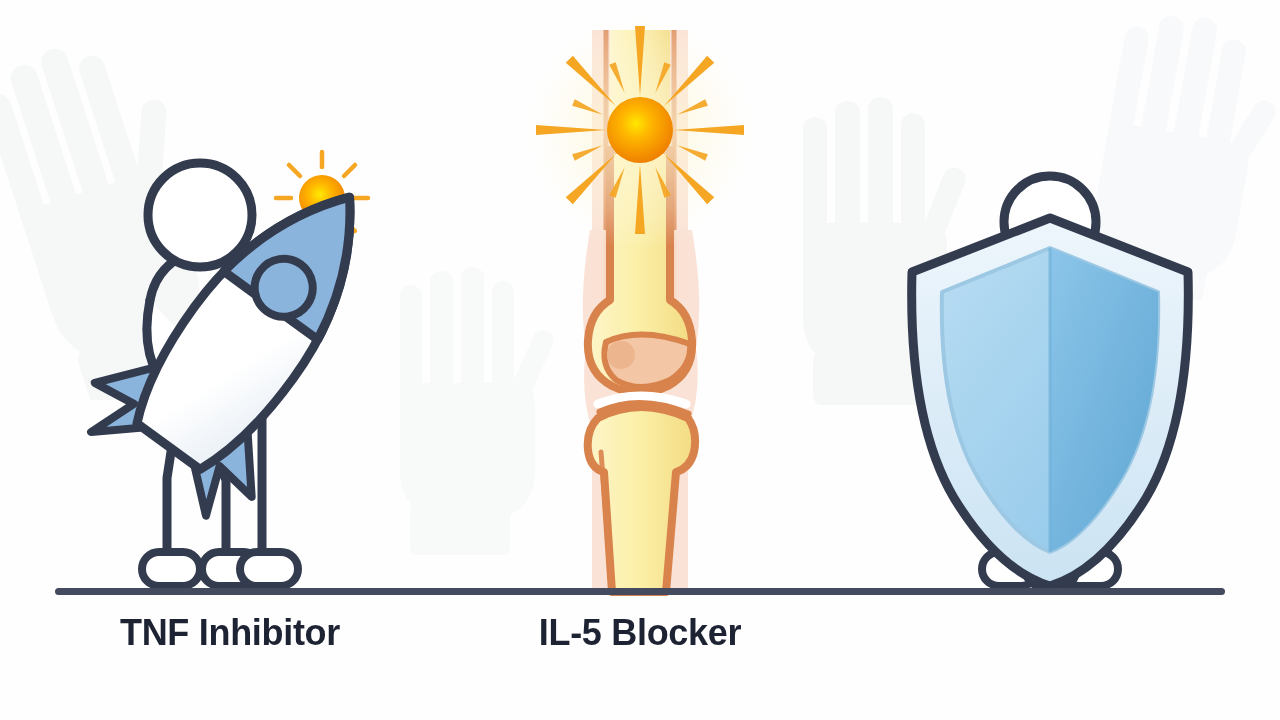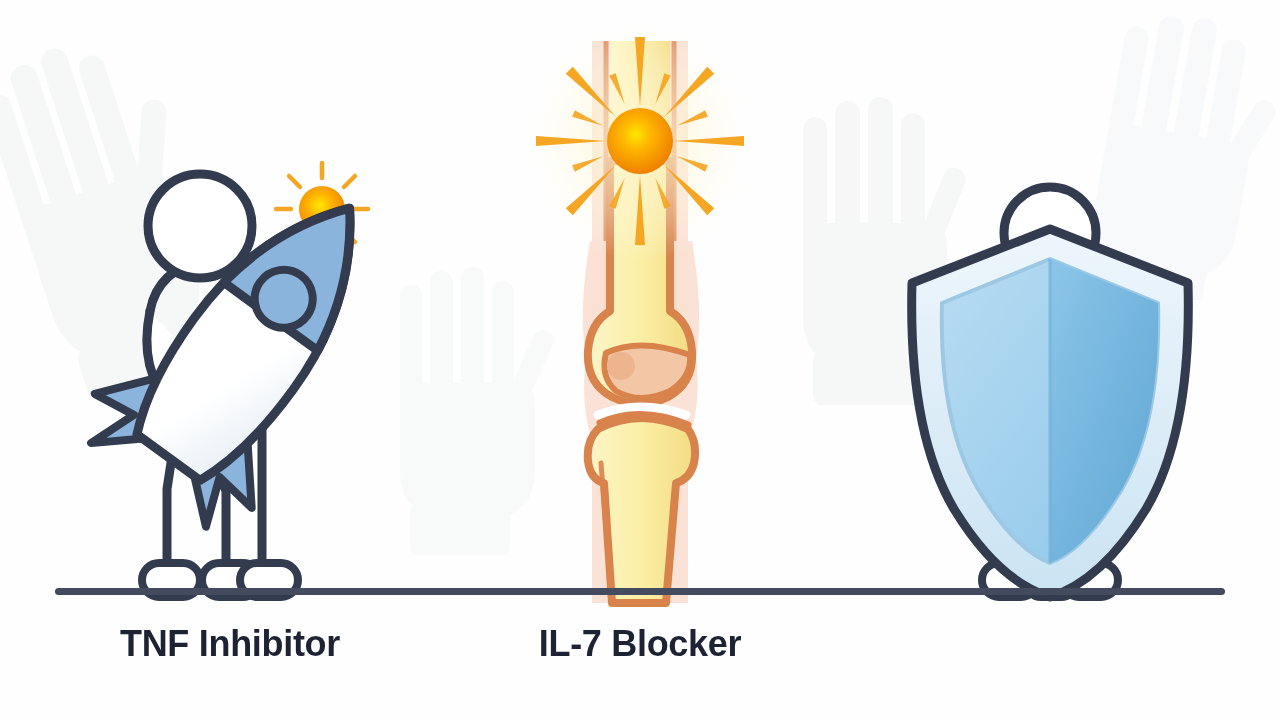--- a/index.html
+++ b/index.html
@@ -36,21 +36,21 @@
     left: 55px;
     top: 588px;
     width: 1170px;
     height: 7px;
     background: #444b5e;
     border-radius: 4px;
     z-index: 5;
   }
   .panel {
     position: absolute;
-    top: 11px;
+    top: 0;
     height: 527px;
   }
   .panel-art {
     position: absolute;
     left: 0;
     top: 0;
     width: 100%;
     height: 600px;
   }
   .panel-label {
@@ -291,21 +291,21 @@
           <g transform="rotate(67.5)" opacity="0.92">
             <path d="M-3.5 -72 L0 -40 L3.5 -72 Z"></path>
             <path d="M-3.5 72 L0 40 L3.5 72 Z"></path>
             <path d="M-72 -3.5 L-40 0 L-72 3.5 Z"></path>
             <path d="M72 -3.5 L40 0 L72 3.5 Z"></path>
           </g>
         </g>
         <circle cx="0" cy="0" r="33" fill="url(#sunBig)"></circle>
       </g>
     </svg>
-    <div class="panel-label">IL-7 Blocker</div>
+    <div class="panel-label">IL-5 Blocker</div>
   </div>
 
   <div class="panel" id="panel-2">
     <svg class="panel-art" viewBox="0 0 400 600" xmlns="http://www.w3.org/2000/svg">
       <defs>
         <linearGradient id="shLeft" x1="0" y1="0" x2="1" y2="1">
           <stop offset="0%" stop-color="#b7dcf2"></stop>
           <stop offset="100%" stop-color="#8ec6e9"></stop>
         </linearGradient>
         <linearGradient id="shRight" x1="0" y1="0" x2="1" y2="1">

